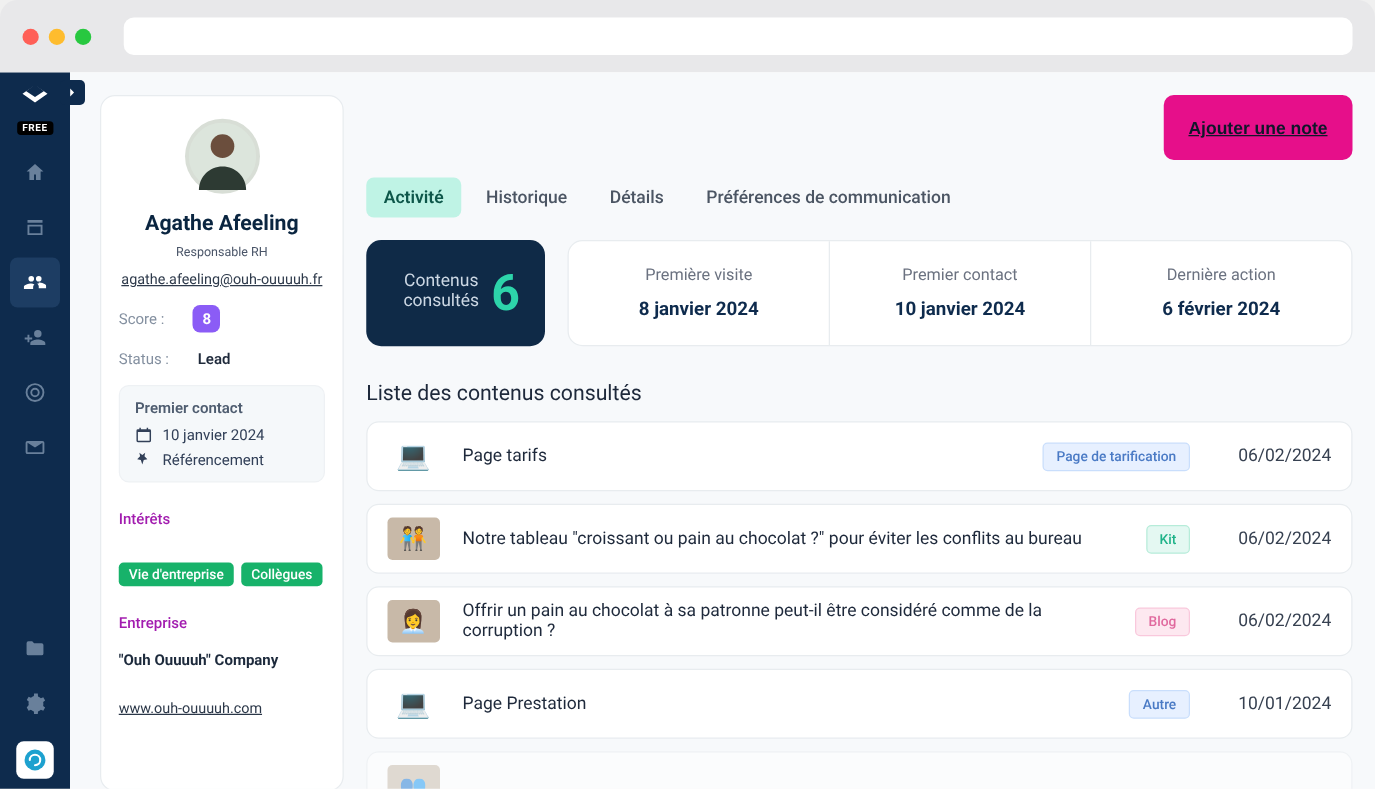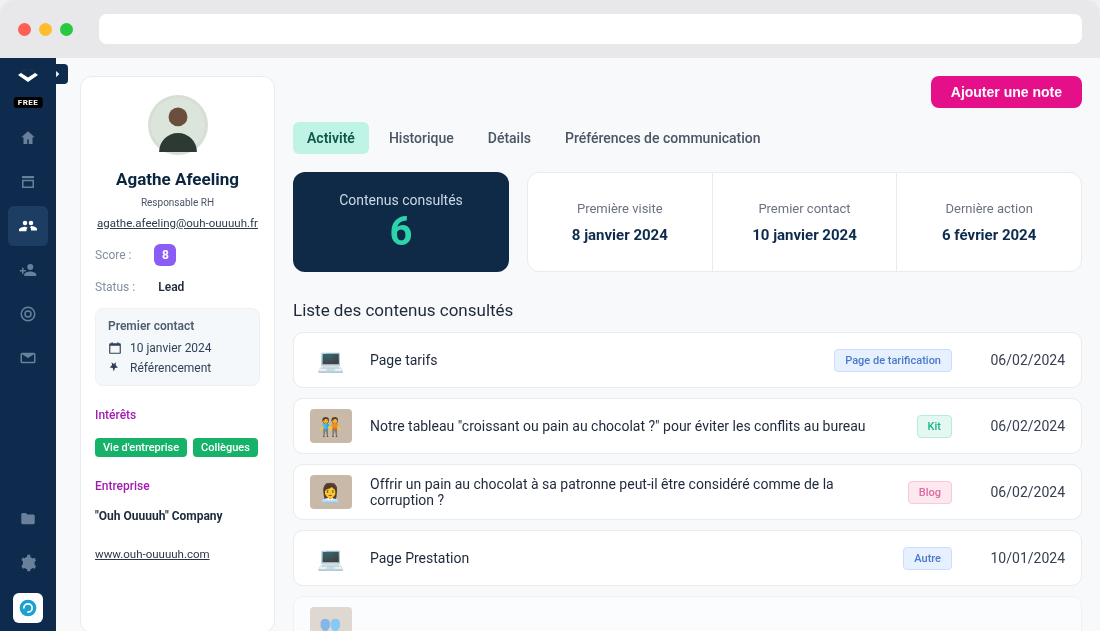--- a/index.html
+++ b/index.html
@@ -143,57 +143,58 @@
       background: #f5f8fa;
       border: 1px solid #eef1f4;
       border-radius: 8px;
       padding: 10px 12px;
       margin-top: 6px;
     }
     .subcard-title { font-size: 12px; color: #4f5d70; font-weight: 600; margin-bottom: 8px; }
     .subcard-line { font-size: 12px; color: #324058; display: flex; align-items: center; gap: 8px; margin-top: 6px; }
     .subcard-line svg { width: 14px; height: 14px; fill: #324058; flex-shrink: 0; }
     .mini-section-title { font-size: 12px; color: #a21caf; margin-top: 14px; font-weight: 500; }
-    .chips { display: flex; flex-wrap: wrap; gap: 6px; margin-top: 8px; }
+    .chips { display: flex; flex-wrap: wrap; gap: 6px; margin-top: 20px; }
     .chip { background: #17b26a; color: #fff; font-size: 11px; padding: 3px 8px; border-radius: 4px; font-weight: 500;}
     .company-name { font-size: 12px; font-weight: 700; color: #1d2a3c; margin-top: 8px;}
     .company-url { font-size: 11.5px; color: #2b3748; text-decoration: underline; margin-top: 16px; display: block;}
     
     .right-col { flex: 1; display: flex; flex-direction: column; }
     .top-bar { display: flex; justify-content: flex-end; margin-bottom: 14px; }
     .add-note-btn {
       background: #e60f8a;
-      color: #ffffff;
+      color: #0f172a;
       border: none;
-      padding: 8px 20px;
+      padding: 18px 20px;
       font-size: 14px;
       font-weight: 600;
       border-radius: 8px;
       cursor: pointer;
+      text-decoration: underline;
     }
     .tabs { display: flex; gap: 6px; margin-bottom: 18px; align-items: center;}
     .tab {
       padding: 8px 14px;
       font-size: 14px;
       color: #4b5563;
       cursor: pointer;
       border-radius: 6px;
       font-weight: 500;
     }
     .tab.active { background: #bff3e5; color: #0e574a; font-weight: 600;}
     
     .stats-row { display: flex; gap: 18px; margin-bottom: 22px; }
     .stat-hero {
-      width: 216px;
+      width: 143px;
       background: #0f2a47;
       color: #fff;
       border-radius: 12px;
       padding: 20px;
       display: flex;
-      flex-direction: column;
+      flex-direction: row;
       align-items: center;
       justify-content: center;
       text-align: center;
     }
     .stat-hero .label { font-size: 14px; color: #cdd8e4; margin-bottom: 4px; }
     .stat-hero .value { font-size: 40px; color: #2dd4aa; font-weight: 700; line-height: 1;}
     .stat-card-group {
       flex: 1;
       background: #fff;
       border: 1px solid #e8ecef;

